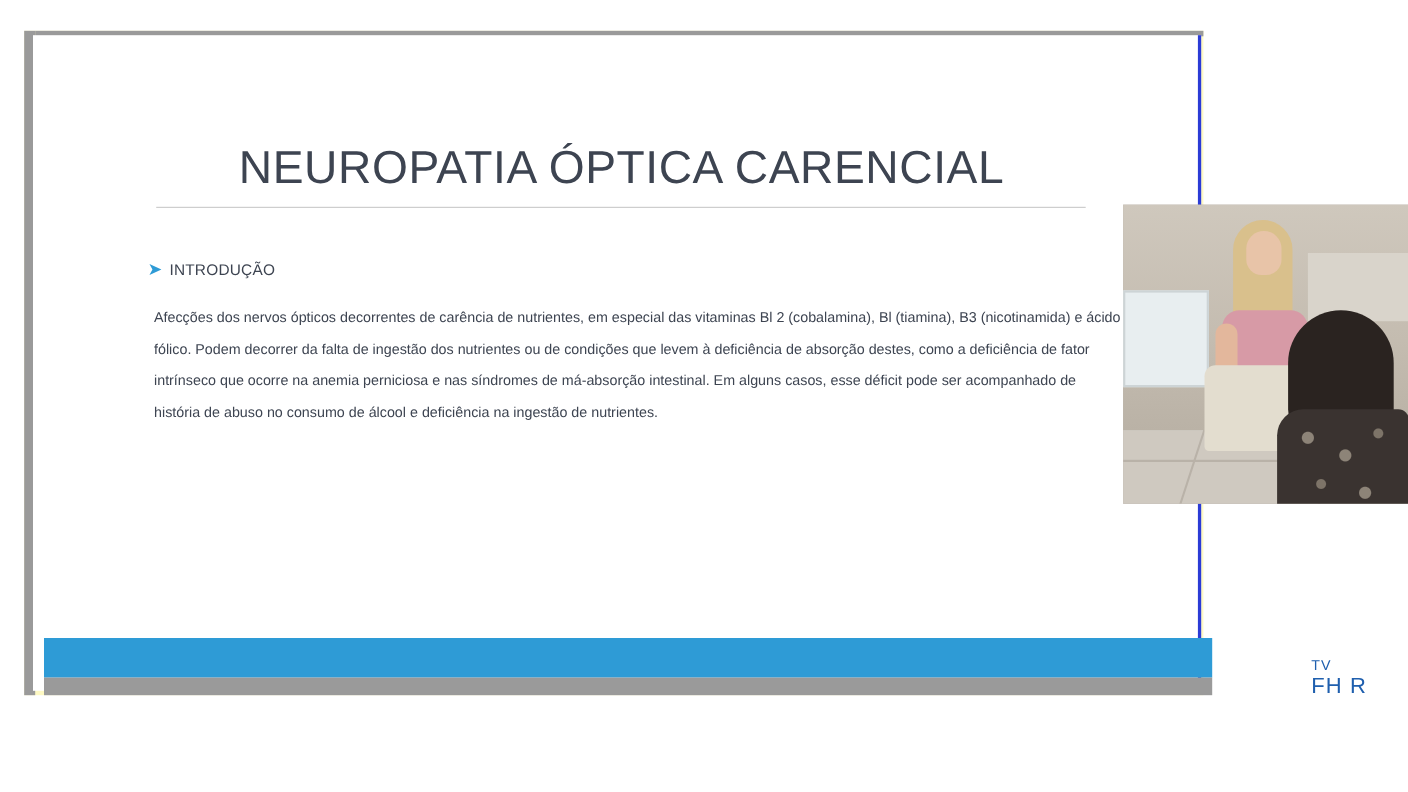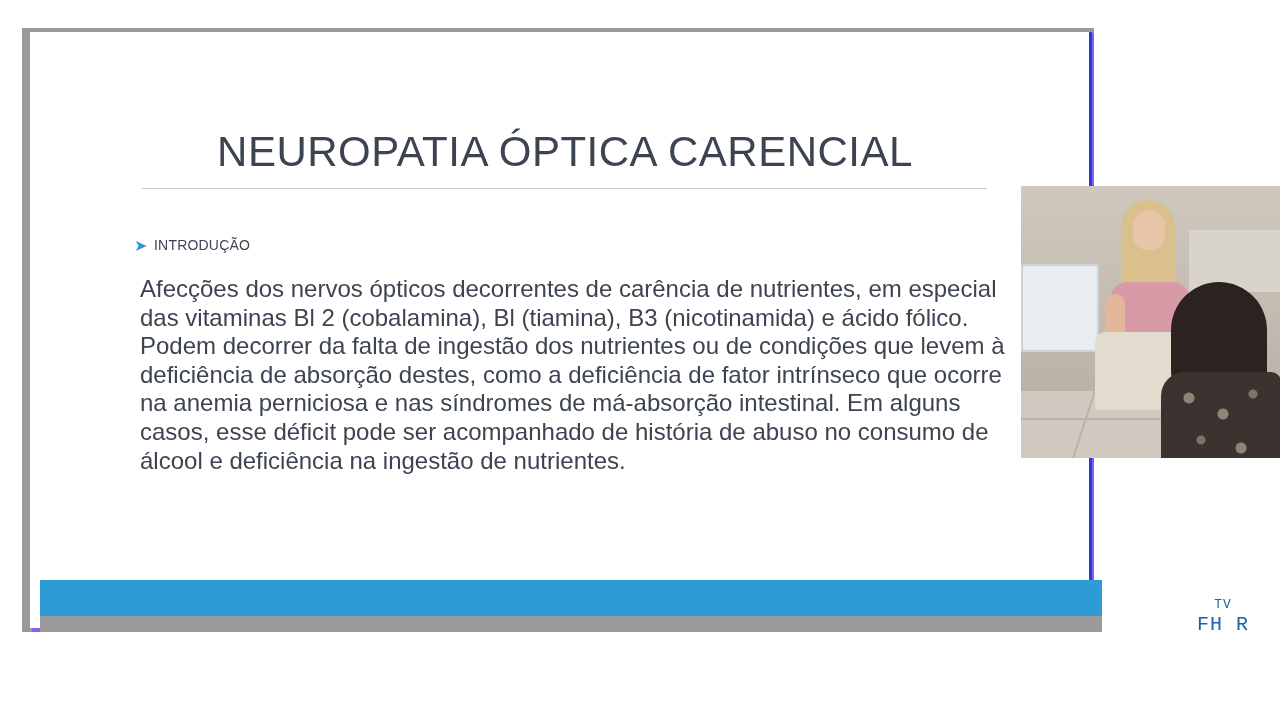--- a/index.html
+++ b/index.html
@@ -21,21 +21,21 @@
     background: #ffffff;
   }
 
   
   .slide-wrap {
     position: absolute;
     left: 22px;
     top: 28px;
     width: 1072px;
     height: 604px;
-    background: #8b5cf6;
+    background: #fef9c3;
   }
   .slide-frame {
     position: absolute;
     left: 8px;
     top: 4px;
     width: 1062px;
     height: 596px;
     background: #ffffff;
     border-right: 3px solid #2b3bd6;
     box-sizing: border-box;
@@ -94,21 +94,21 @@
     font-size: 16px;
     color: #2e9bd6;
     line-height: 1;
   }
 
   .body-text {
     position: absolute;
     left: 110px;
     top: 243px;
     width: 880px;
-    font-size: 24px;
+    font-size: 13px;
     line-height: 28.6px;
     color: #3d4451;
     text-align: left;
   }
 
   .blue-band {
     position: absolute;
     left: 10px;
     top: 548px;
     width: 1062px;
@@ -225,23 +225,23 @@
     width: 1280px;
     height: 72px;
     background: #ffffff;
   }
 
   .tv-fhr {
     position: absolute;
     left: 1192px;
     top: 598px;
     width: 62px;
-    text-align: center;
+    text-align: left;
     color: #1f5fae;
-    font-family: Liberation Mono, monospace;
+    font-family: Liberation Sans, sans-serif;
   }
   .tv-fhr .tv { font-size: 13px; letter-spacing: 1px; line-height: 13px; }
   .tv-fhr .mark2 { font-size: 20px; letter-spacing: 1px; line-height: 27px; }
 </style>
 </head>
 <body>
 
 <div id="stage">
 
   <div class="slide-wrap">

